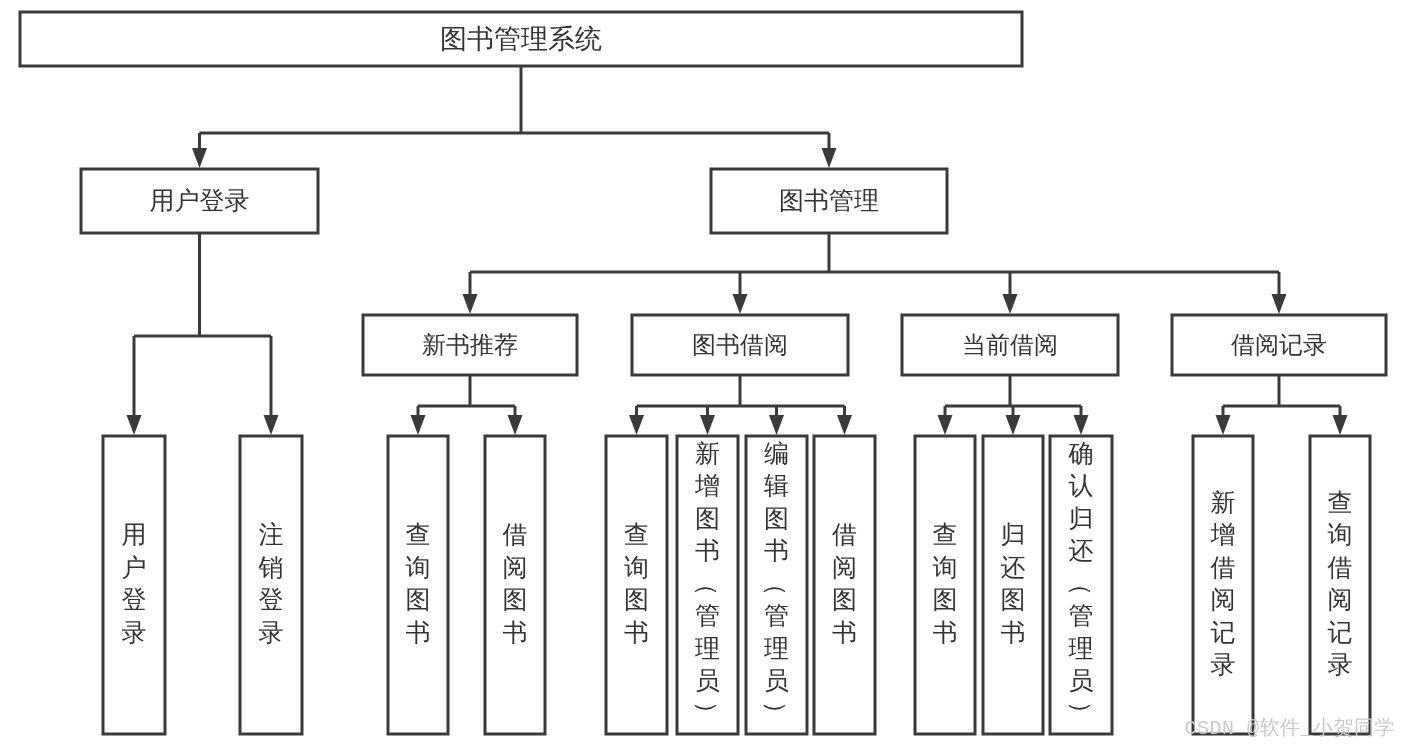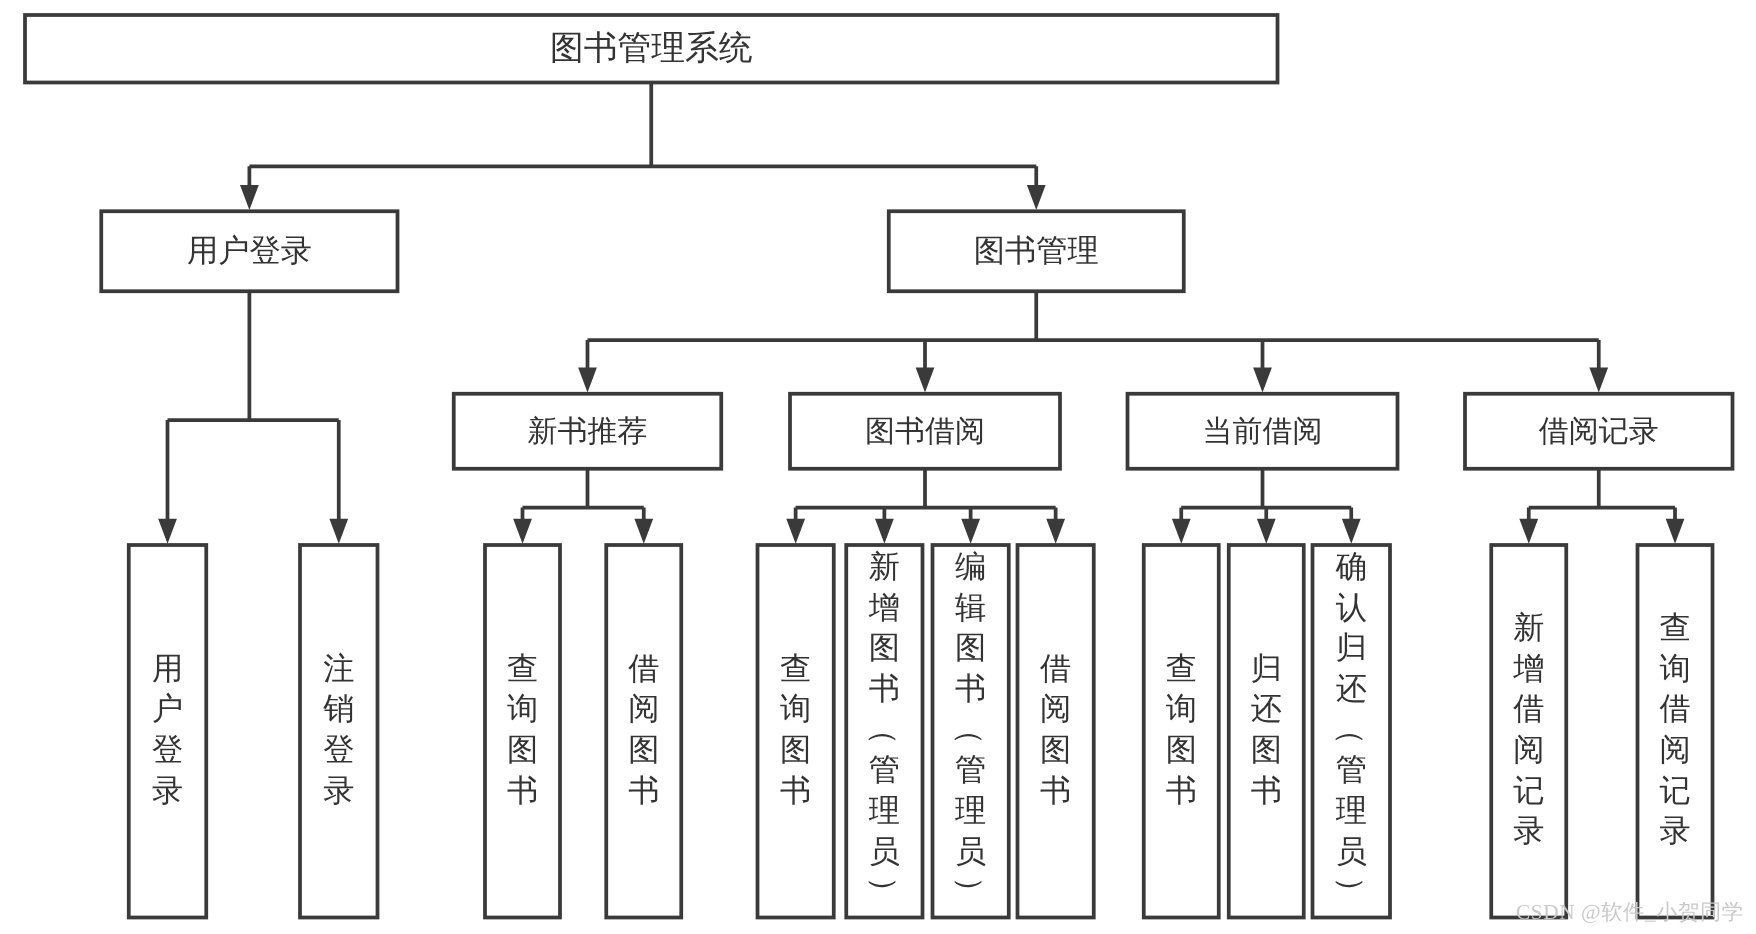--- a/index.html
+++ b/index.html
@@ -47,22 +47,22 @@
     stroke-linecap: butt;
   }
   .arrow-head {
     fill: #3a3a3a;
     stroke: none;
   }
   .watermark {
     position: absolute;
     right: 10px;
     bottom: 6px;
-    font-family: Liberation Serif, serif;
-    font-size: 17px;
+    font-family: Liberation Mono, monospace;
+    font-size: 20px;
     color: #c9c9c9;
     white-space: nowrap;
     letter-spacing: 0.5px;
     user-select: none;
   }
 </style>
 </head>
 <body>
 
 <div id="diagram-root">

